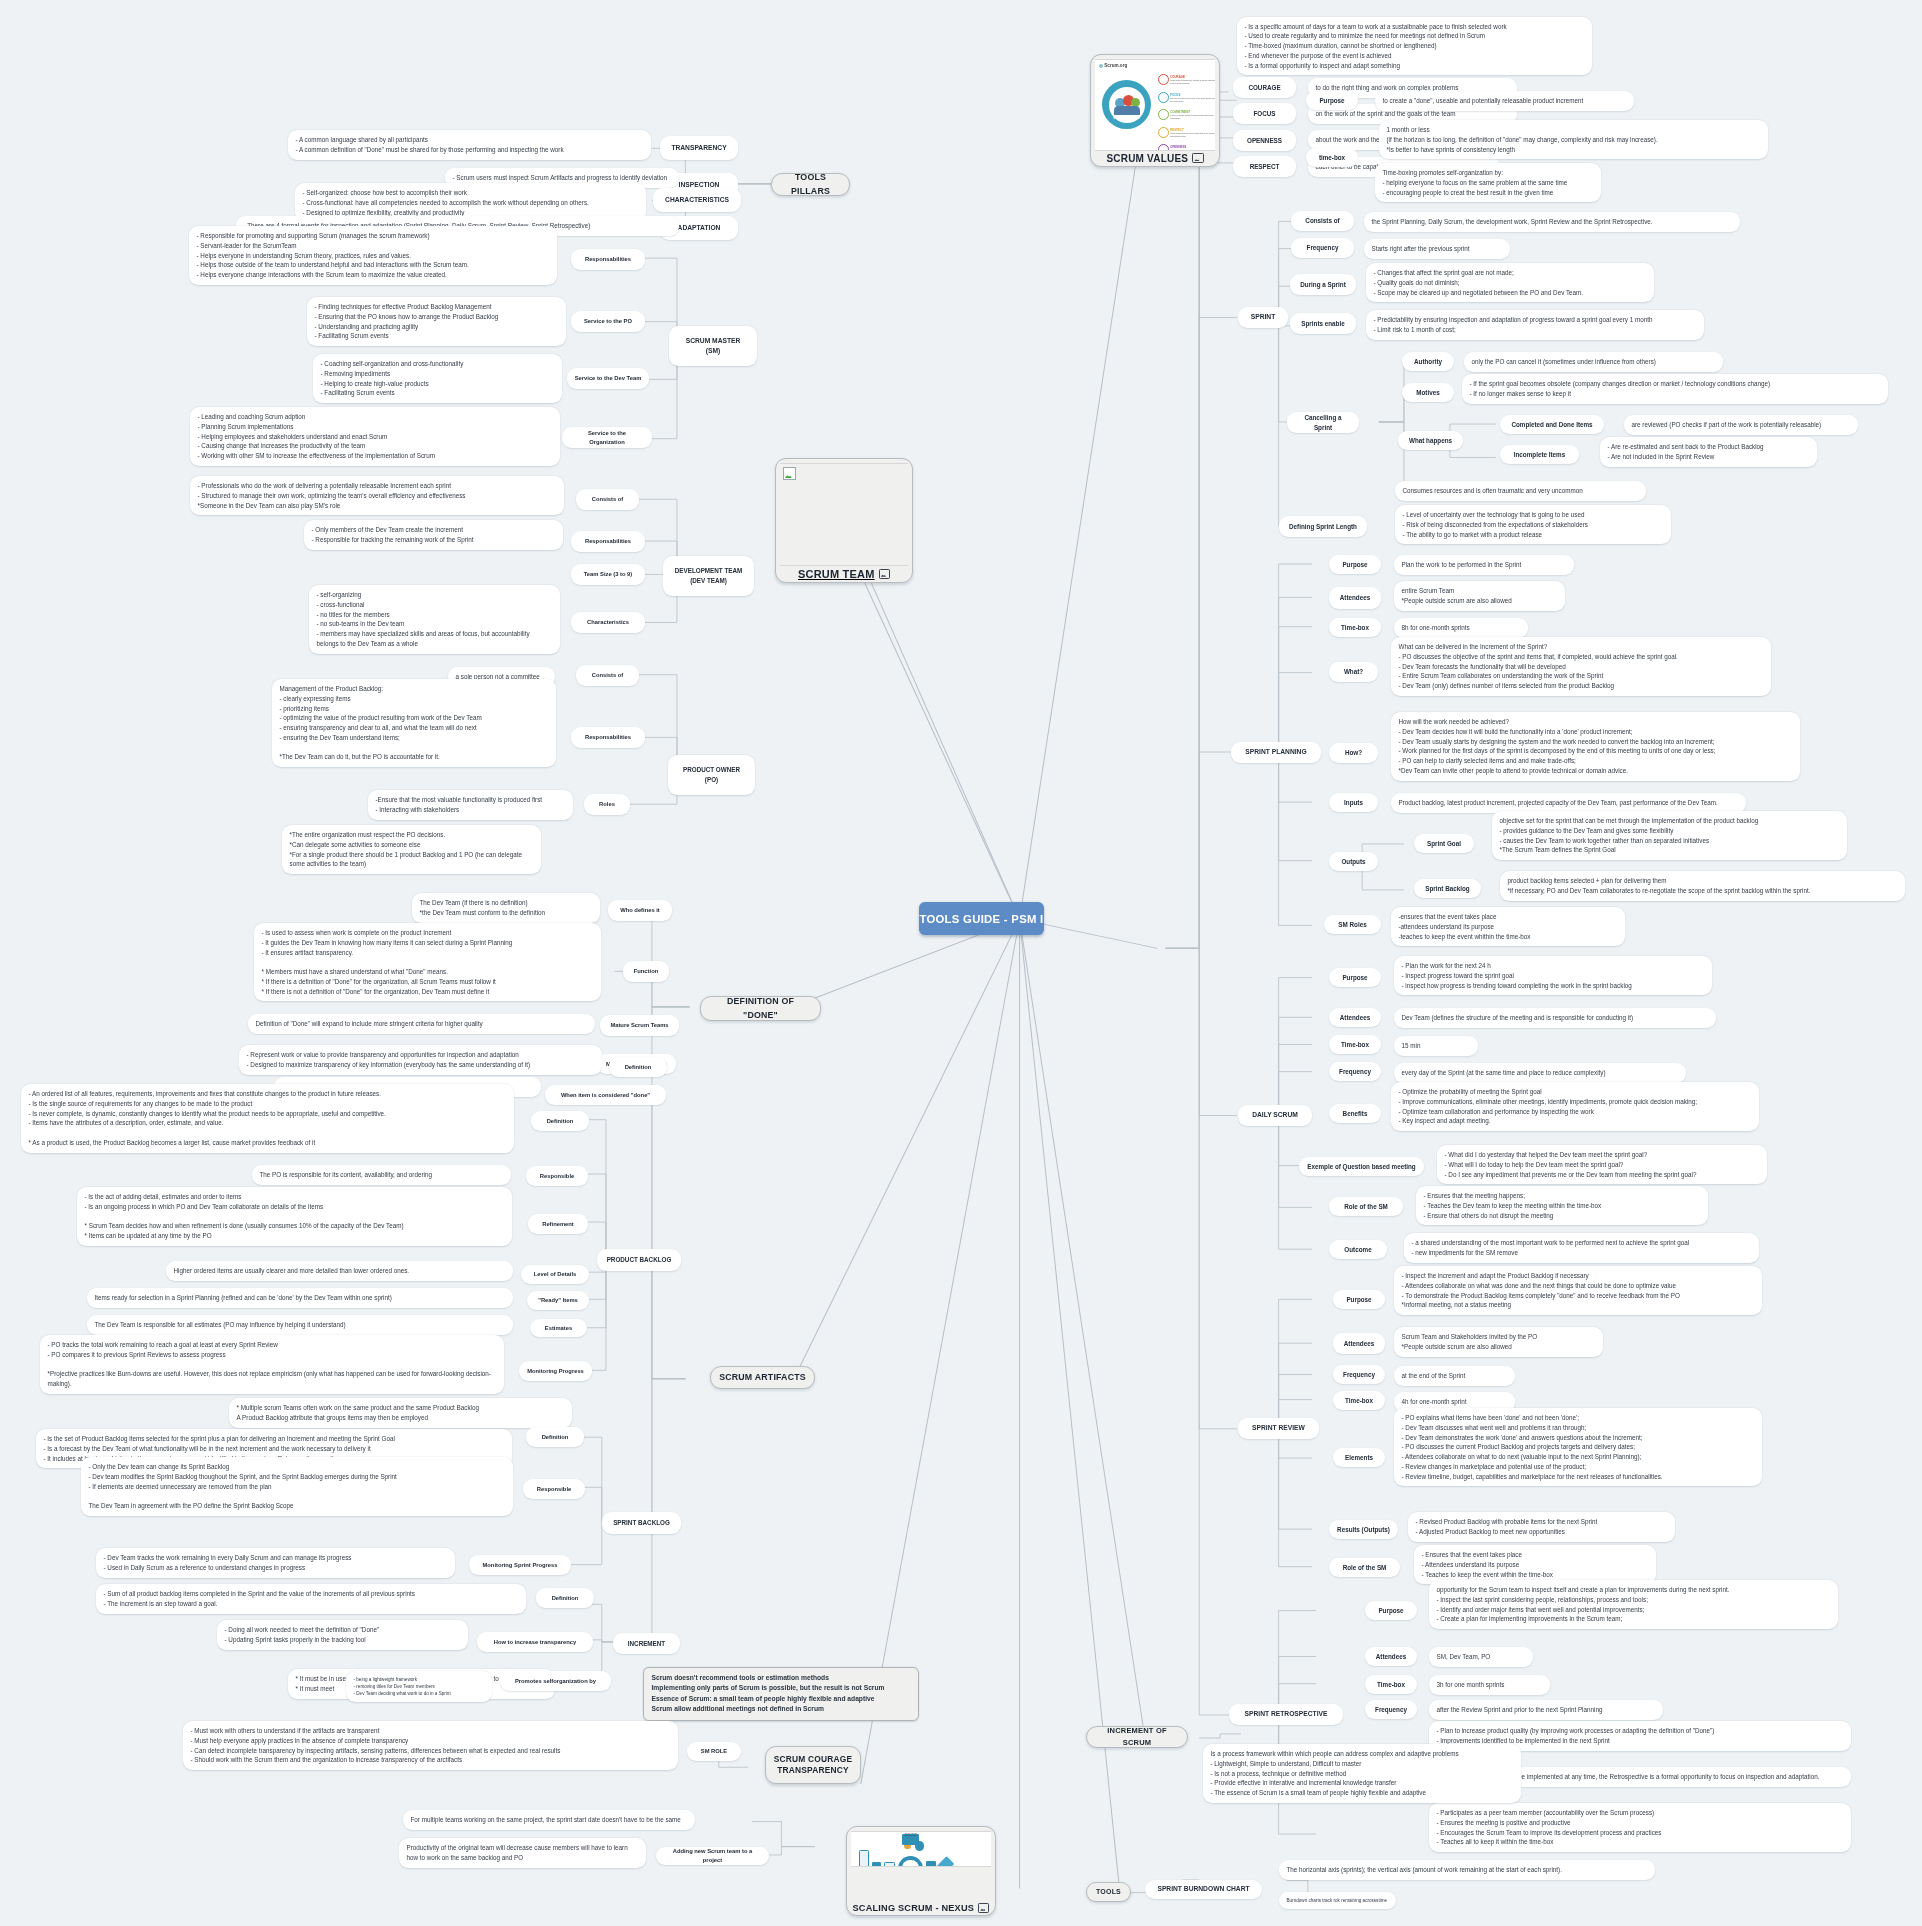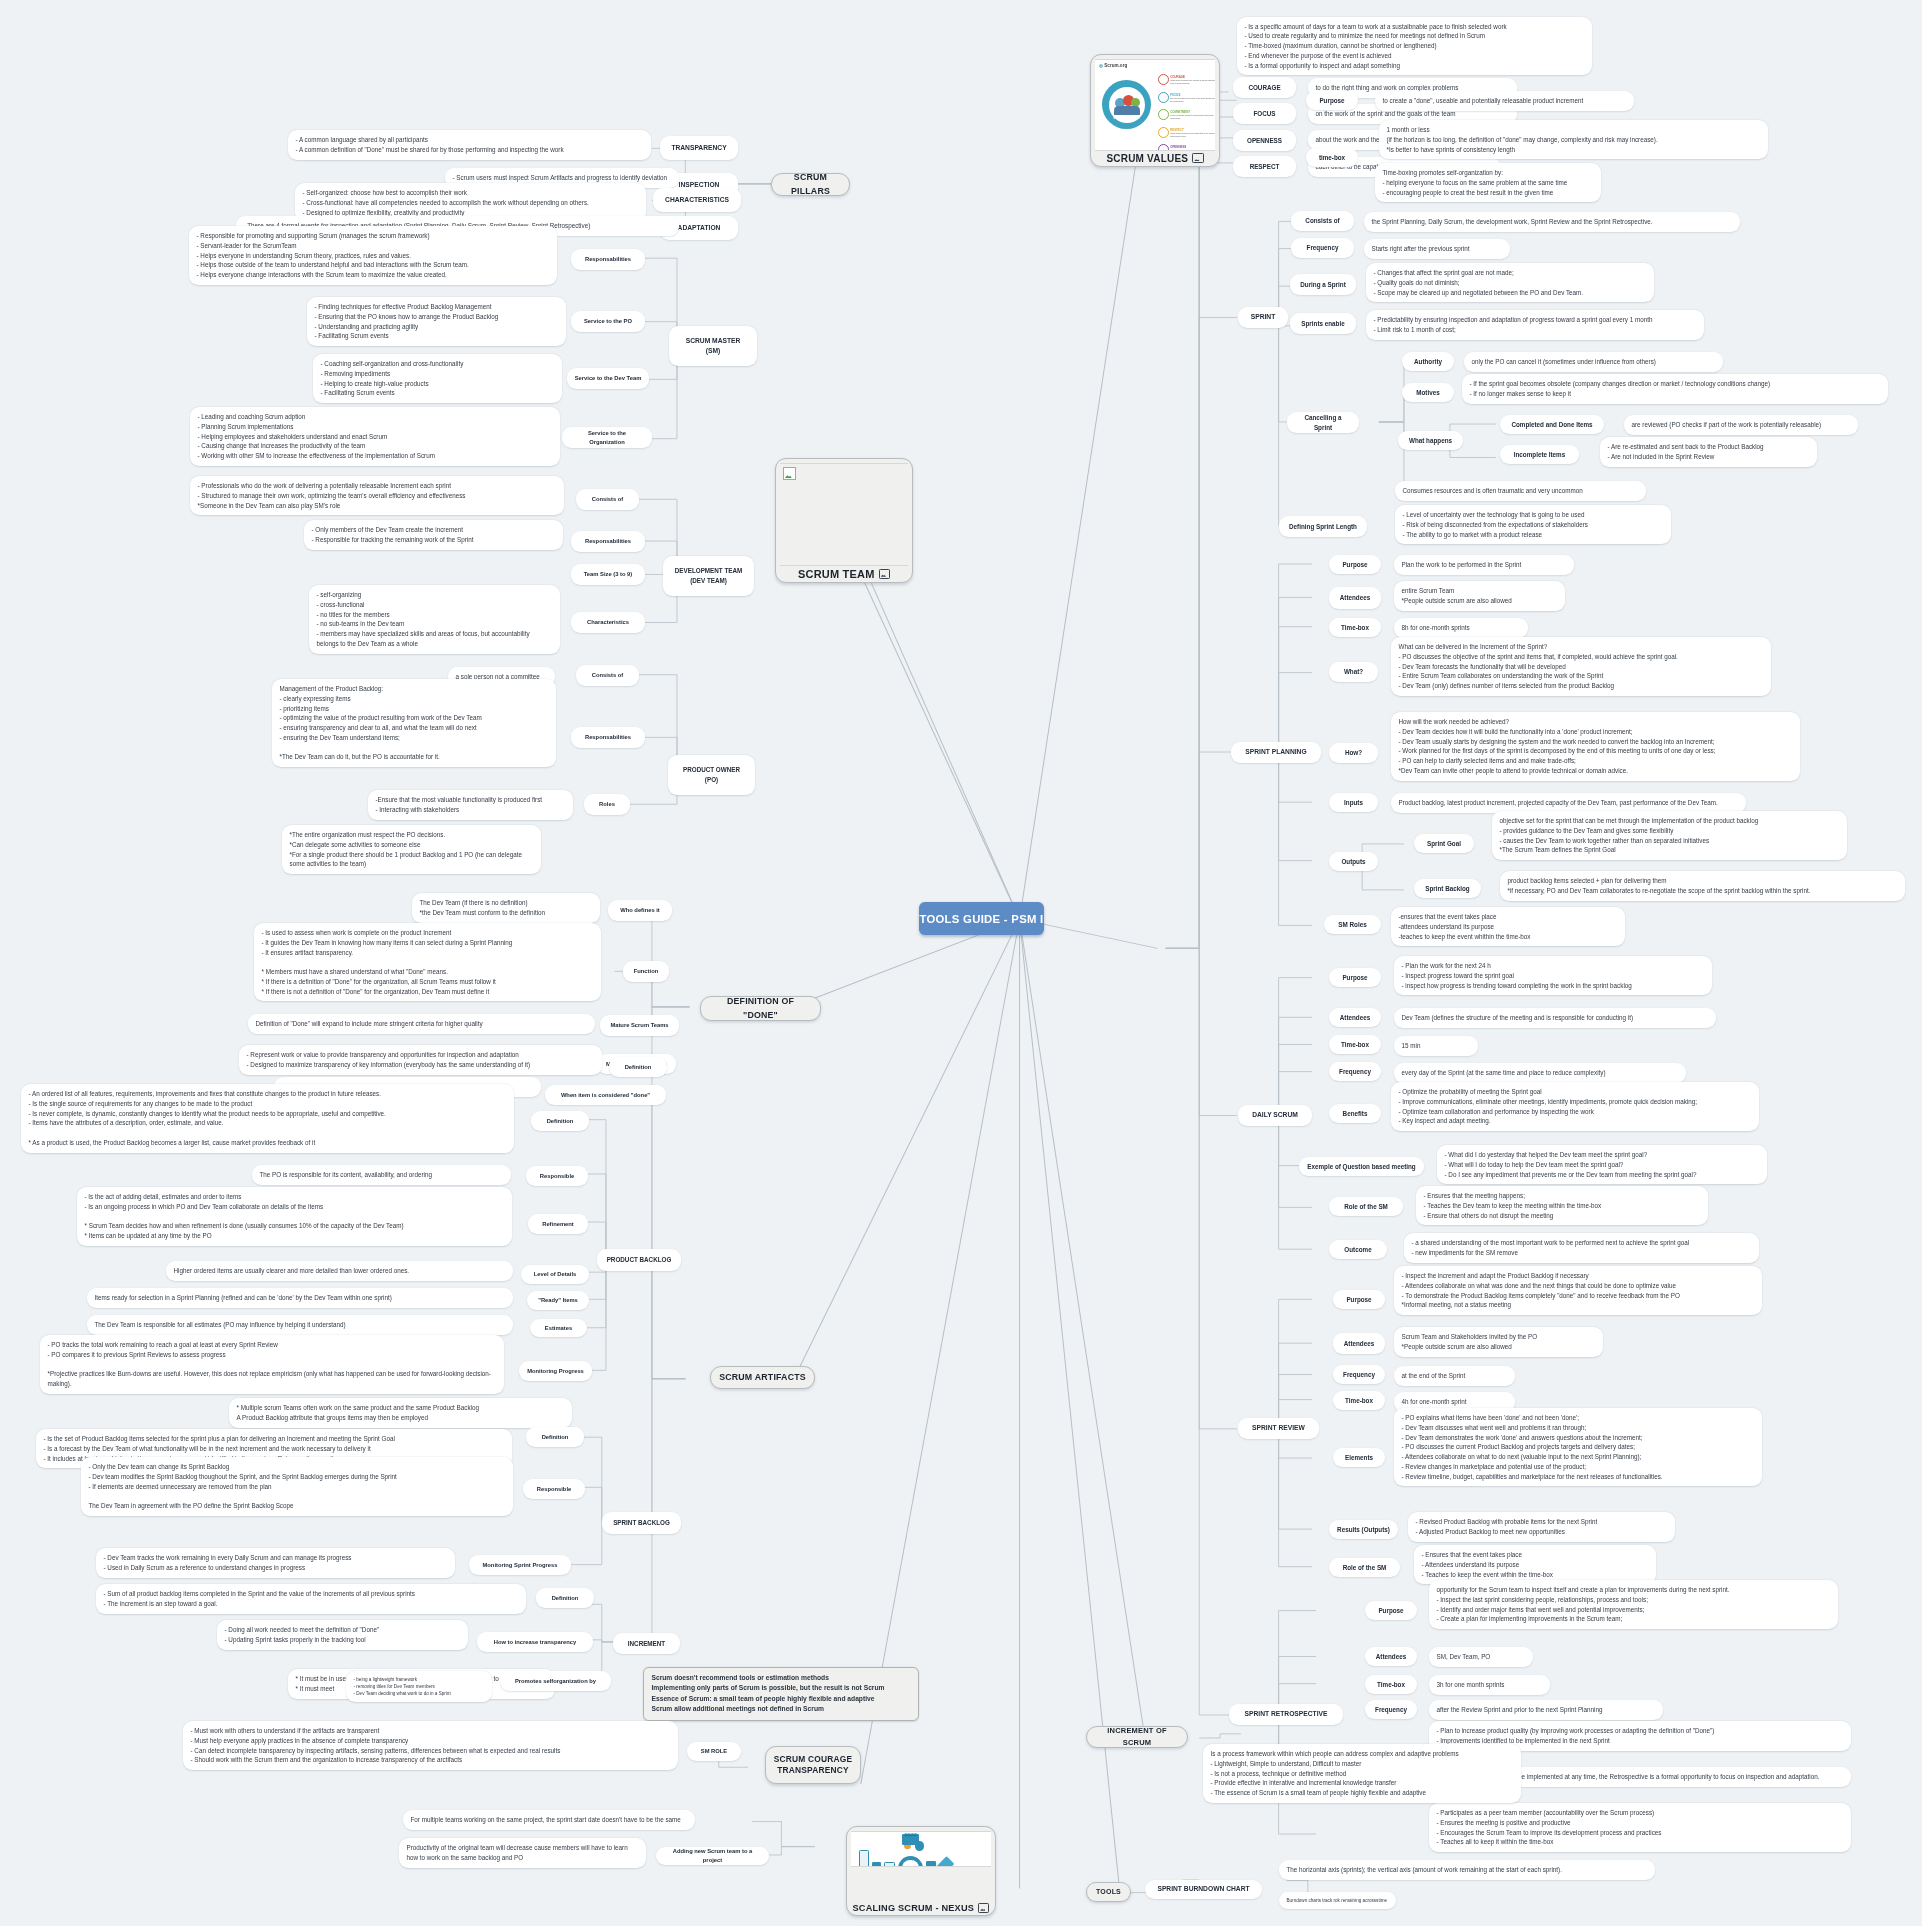--- a/index.html
+++ b/index.html
@@ -199,21 +199,21 @@
     <path d="M2780 4530 L2830 4530 L2830 4500 L2870 4500"></path>
     <path d="M3080 4500 L3130 4500 L3130 4470 L3180 4470"></path>
     <path d="M3080 4500 L3130 4500 L3130 4545 L3180 4545"></path>
 
     <path d="M2790 380 L2860 380 L2860 220 L2940 220"></path>
   </g>
 </svg>
 
 <div id="root" style="left:919px;top:902px;width:125px;height:33px;">TOOLS GUIDE - PSM I</div>
 
-<div class="node topic" style="left:771px;top:173px;width:79px;height:23.4px;font-size:8.8px;">SCRUM PILLARS</div>
+<div class="node topic" style="left:771px;top:173px;width:79px;height:23.4px;font-size:8.8px;">TOOLS PILLARS</div>
 <div class="node lbl" style="left:660px;top:136px;width:78px;height:24px;">TRANSPARENCY</div>
 <div class="node leaf" style="left:288px;top:130px;width:363px;">- A common language shared by all participants
 - A common definition of "Done" must be shared for by those  performing and inspecting the work</div>
 <div class="node lbl" style="left:660px;top:173px;width:78px;height:24px;">INSPECTION</div>
 <div class="node leaf" style="left:445px;top:168px;width:234px;">- Scrum users must inspect Scrum Artifacts and progress to identify deviation</div>
 <div class="node lbl" style="left:653px;top:188px;width:88px;height:24px;">CHARACTERISTICS</div>
 <div class="node leaf" style="left:295px;top:183px;width:351px;">- Self-organized: choose how best to accomplish their work
 - Cross-functional: have all competencies needed to accomplish the work without depending on others.
 - Designed to optimize flexibility, creativity and productivity</div>
 <div class="node lbl" style="left:660px;top:216px;width:78px;height:24px;">ADAPTATION</div>
@@ -274,21 +274,21 @@
 - ensuring the Dev Team understand items;
 
 *The Dev Team can do it, but the PO is accountable for it.</div>
 <div class="node lbl" style="left:584px;top:794px;width:46px;height:21px;font-size:5.8px;">Roles</div>
 <div class="node leaf" style="left:368px;top:790px;width:205px;">-Ensure that the most valuable functionality is produced first
 - Interacting with stakeholders</div>
 <div class="node leaf" style="left:282px;top:825px;width:259px;">*The entire organization must respect the PO decisions.
 *Can delegate some activities to someone else
 *For a single product there should be 1 product Backlog and 1 PO (he can delegate some activities to the team)</div>
 
-<div class="imgnode" style="left:775px;top:458px;width:138px;height:125px;">
+<div class="imgnode" style="left:775px;top:458px;width:138px;height:125px;text-decoration:underline;">
   <div class="frame">
         <div class="brokenimg"></div>
       </div>
   <div class="cap2">
         <span>SCRUM TEAM</span>
         <span class="tinyicon"></span>
       </div>
 </div>
 
 <div class="node topic" style="left:700px;top:996px;width:121px;height:25px;font-size:8.8px;">DEFINITION OF "DONE"</div>

